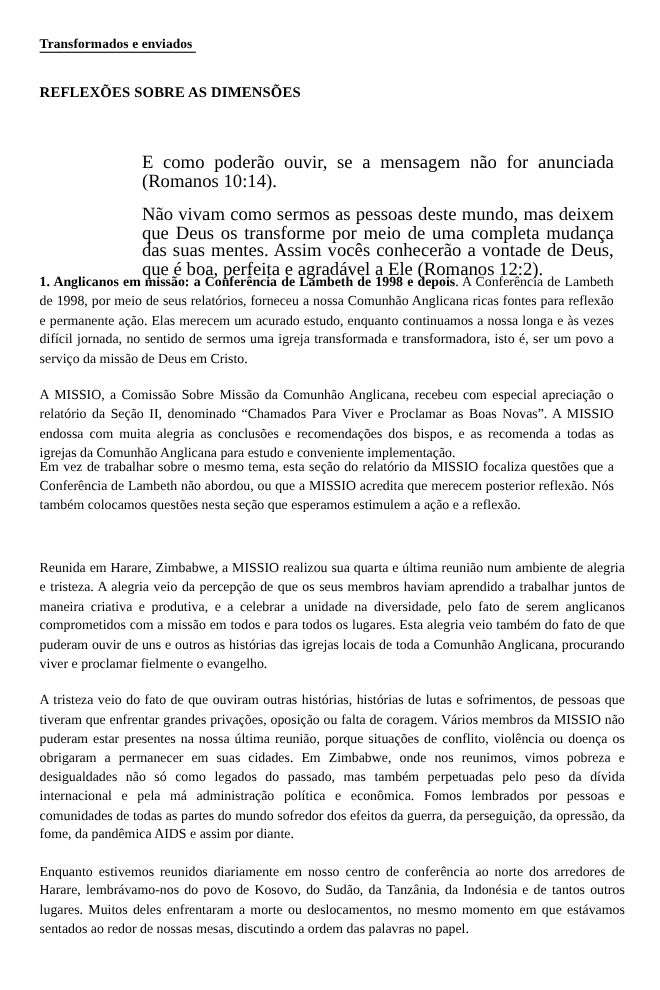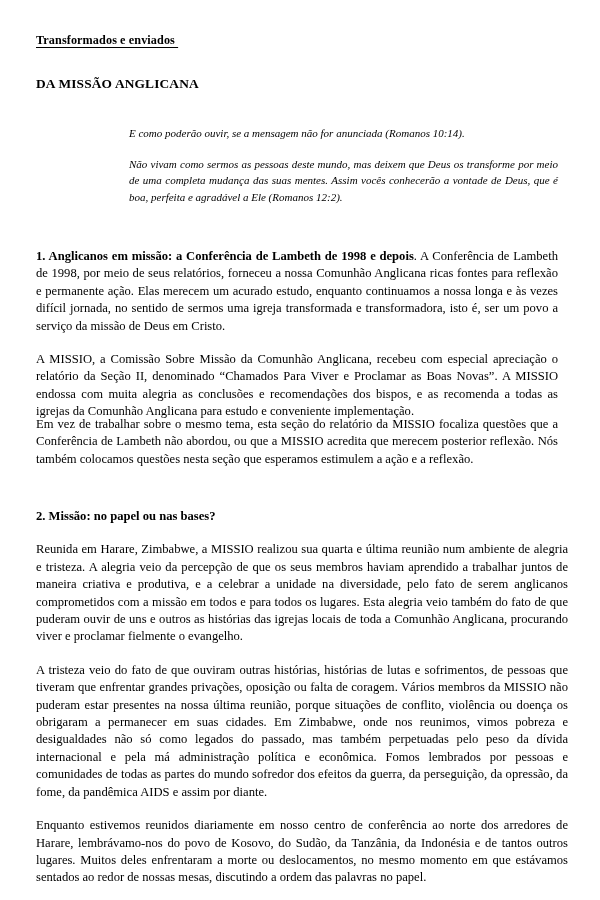--- a/index.html
+++ b/index.html
@@ -48,24 +48,23 @@
     font-weight: bold;
     line-height: 19px;
     letter-spacing: 0.15px;
   }
   .doc-title .line { display: block; }
 
   
   .quote-block {
     position: absolute;
     left: 129px;
-    top: 125px;
+    top: 140px;
     width: 429px;
-    font-style: italic;
-    font-size: 11px;
+    font-size: 17px;
     line-height: 16.6px;
     text-align: justify;
   }
   .quote-block p {
     margin: 0 0 14px 0;
   }
   .quote-block p:last-child { margin-bottom: 0; }
 
   
   .body-col {
@@ -104,37 +103,36 @@
   #block-4 { top: 508px; }
 </style>
 </head>
 <body>
 
 <div class="page">
 
   <div class="running-head">Transformados e enviados </div>
 
   <div class="doc-title">
-    <span class="line">DA MISSÃO ANGLICANA</span>
+    <span class="line">REFLEXÕES SOBRE AS DIMENSÕES</span>
   </div>
 
   <div class="quote-block">
     <p>E como poderão ouvir, se a mensagem não for anunciada (Romanos 10:14).</p>
     <p>Não vivam como sermos as pessoas deste mundo, mas deixem que Deus os transforme por meio de uma completa mudança das suas mentes. Assim vocês conhecerão a vontade de Deus, que é boa, perfeita e agradável a Ele (Romanos 12:2).</p>
   </div>
 
   <div class="body-col" id="block-1">
     <p><span class="lead">1. Anglicanos em missão: a Conferência de Lambeth de 1998 e depois</span><span>. A Conferência de Lambeth de 1998, por meio de seus relatórios, forneceu a nossa Comunhão Anglicana ricas fontes para reflexão e permanente ação. Elas merecem um acurado estudo, enquanto continuamos a nossa longa e às vezes difícil jornada, no sentido de sermos uma igreja transformada e transformadora, isto é, ser um povo a serviço da missão de Deus em Cristo.</span></p>
     <p>A MISSIO, a Comissão Sobre Missão da Comunhão Anglicana, recebeu com especial apreciação o relatório da Seção II, denominado “Chamados Para Viver e Proclamar as Boas Novas”. A MISSIO endossa com muita alegria as conclusões e recomendações dos bispos, e as recomenda a todas as igrejas da Comunhão Anglicana para estudo e conveniente implementação.</p>
   </div>
 
   <div class="body-col" id="block-3">
     <p>Em vez de trabalhar sobre o mesmo tema, esta seção do relatório da MISSIO focaliza questões que a Conferência de Lambeth não abordou, ou que a MISSIO acredita que merecem posterior reflexão. Nós também colocamos questões nesta seção que esperamos estimulem a ação e a reflexão.</p>
   </div>
 
   <div class="body-col wide" id="block-4">
-    <p class="sec-heading">2. Missão: no papel ou nas bases?</p>
     <p>Reunida em Harare, Zimbabwe, a MISSIO realizou sua quarta e última reunião num ambiente de alegria e tristeza. A alegria veio da percepção de que os seus membros haviam aprendido a trabalhar juntos de maneira criativa e produtiva, e a celebrar a unidade na diversidade, pelo fato de serem anglicanos comprometidos com a missão em todos e para todos os lugares. Esta alegria veio também do fato de que puderam ouvir de uns e outros as histórias das igrejas locais de toda a Comunhão Anglicana, procurando viver e proclamar fielmente o evangelho.</p>
     <p>A tristeza veio do fato de que ouviram outras histórias, histórias de lutas e sofrimentos, de pessoas que tiveram que enfrentar grandes privações, oposição ou falta de coragem. Vários membros da MISSIO não puderam estar presentes na nossa última reunião, porque situações de conflito, violência ou doença os obrigaram a permanecer em suas cidades. Em Zimbabwe, onde nos reunimos, vimos pobreza e desigualdades não só como legados do passado, mas também perpetuadas pelo peso da dívida internacional e pela má administração política e econômica. Fomos lembrados por pessoas e comunidades de todas as partes do mundo sofredor dos efeitos da guerra, da perseguição, da opressão, da fome, da pandêmica AIDS e assim por diante.</p>
     <p>Enquanto estivemos reunidos diariamente em nosso centro de conferência ao norte dos arredores de Harare, lembrávamo-nos do povo de Kosovo, do Sudão, da Tanzânia, da Indonésia e de tantos outros lugares. Muitos deles enfrentaram a morte ou deslocamentos, no mesmo momento em que estávamos sentados ao redor de nossas mesas, discutindo a ordem das palavras no papel.</p>
   </div>
 
 </div>
 
 </body></html>

